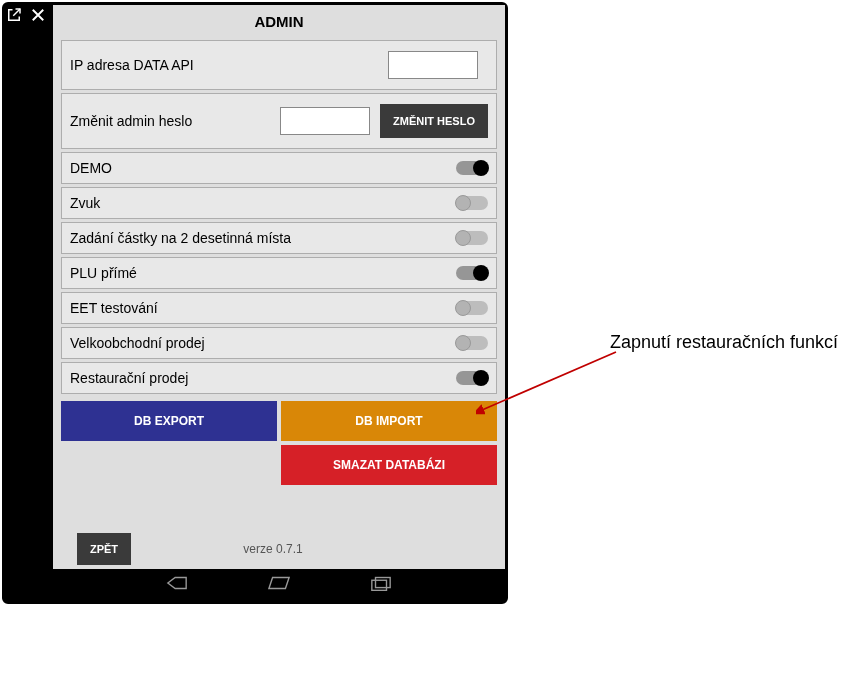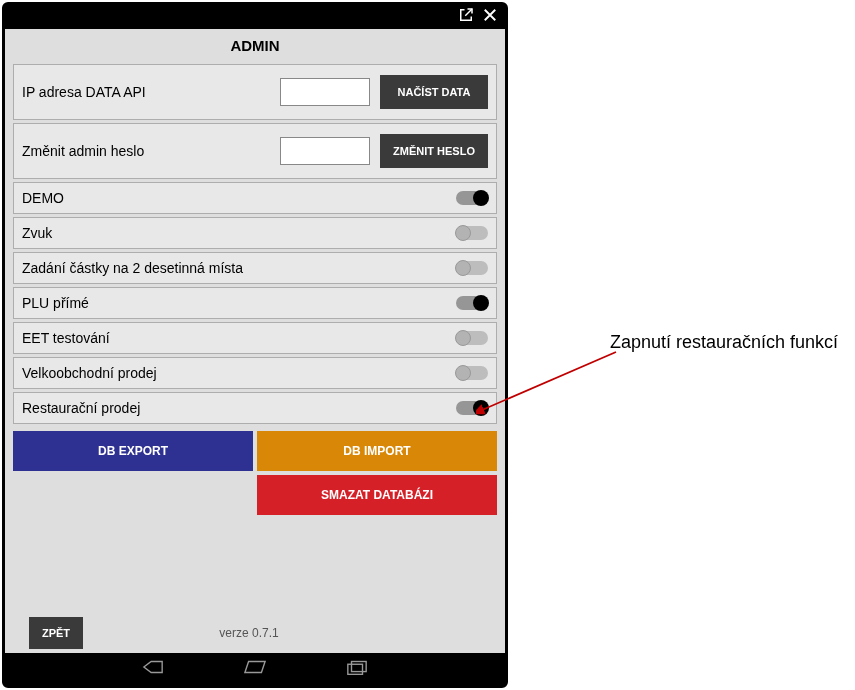--- a/index.html
+++ b/index.html
@@ -8,26 +8,26 @@
     background: #fff;
     width: 855px;
     height: 690px;
     position: relative;
   }
   .tablet {
     position: absolute;
     left: 2px;
     top: 2px;
     width: 506px;
-    height: 686px;
+    height: 602px;
     border: 3px solid #000;
     border-radius: 6px;
     background: #000;
     display: flex;
-    flex-direction: column;
+    flex-direction: row;
   }
   .titlebar {
     height: 24px;
     display: flex;
     justify-content: flex-end;
     align-items: center;
     gap: 6px;
     padding-right: 6px;
   }
   .titlebar svg { width: 18px; height: 18px; }
@@ -204,21 +204,20 @@
   </div>
 
   <div class="screen">
     <div class="header">ADMIN</div>
 
     <div class="content">
 
       <div class="row tall">
         <span class="label">IP adresa DATA API</span>
         <input class="input" value="" style="">
-        <button class="btn-dark">NAČÍST DATA</button>
       </div>
 
       <div class="row tall">
         <span class="label">Změnit admin heslo</span>
         <input class="input" type="password" value="" style="">
         <button class="btn-dark">ZMĚNIT HESLO</button>
       </div>
 
       <div class="row">
         <span class="label">DEMO</span>

